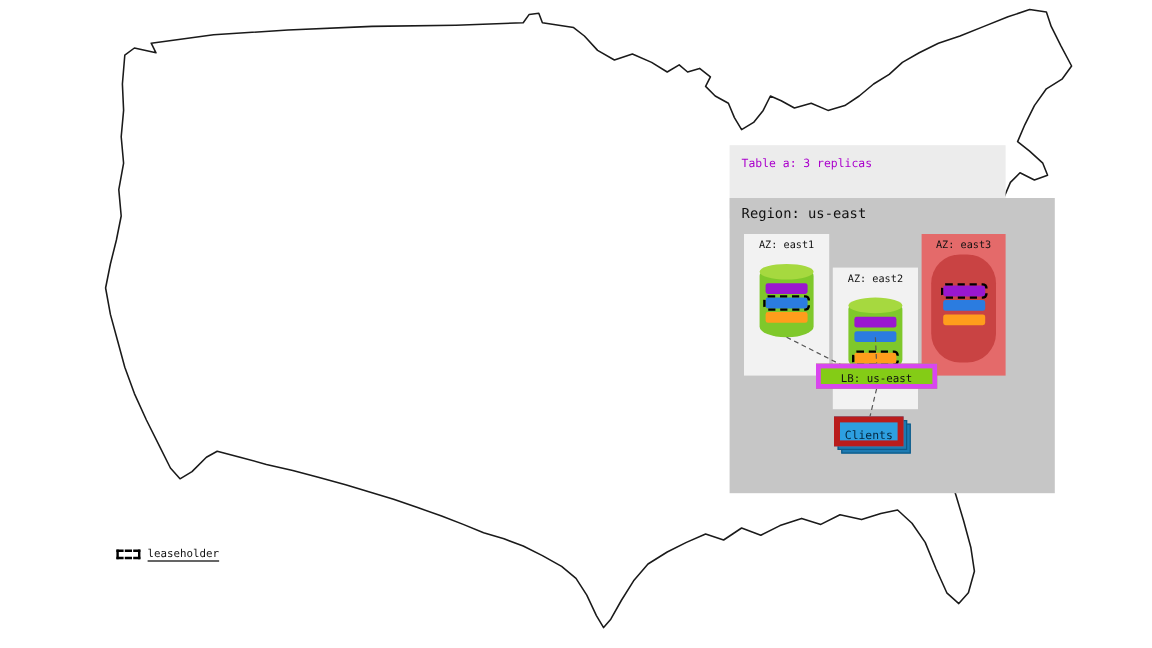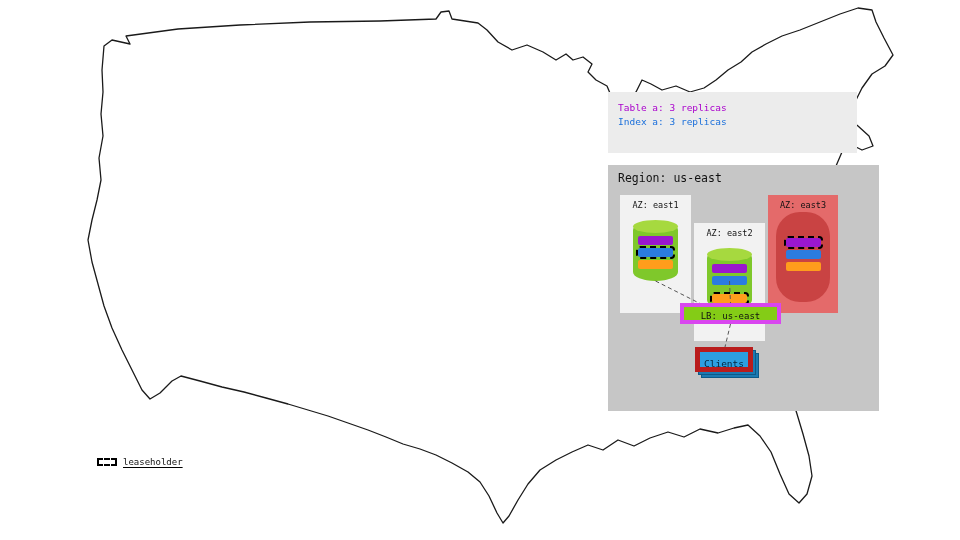--- a/index.html
+++ b/index.html
@@ -7,21 +7,21 @@
   .stage {
     position: relative; width: 960px; height: 540px; overflow: hidden;
     background: #ffffff;
     font-family: "DejaVu Sans Mono", "Liberation Mono", monospace;
   }
   .map-svg { position: absolute; left: 0; top: 0; width: 960px; height: 540px; }
 
   .overlay { position: absolute; left: 0; top: 0; width: 960px; height: 540px; pointer-events: none; }
 
   .legend-box {
-    position: absolute; left: 608px; top: 92px; width: 249px; height: 61px;
+    position: absolute; left: 608px; top: 121px; width: 230px; height: 61px;
     background: #ececec; padding: 9px 16px 0 10px;
   }
   .legend-line { font-size: 9.5px; line-height: 13.5px; white-space: pre; }
 
   .region-box {
     position: absolute; left: 608px; top: 165px; width: 271px; height: 246px;
     background: #c6c6c6;
   }
   .region-title { position: absolute; left: 10px; top: 6px; font-size: 11.5px; color: #111; }
 
@@ -82,21 +82,20 @@
 <div class="stage">
 
   <svg class="map-svg" viewBox="0 0 960 540" aria-hidden="true">
     <path d="M 104 46 L 112 40 L 130 44 L 126 36 L 178 29 L 240 25 L 310 22 L 380 21 L 436 19 L 441 12 L 449 11 L 452 19 L 478 23 L 487 30 L 498 42 L 512 50 L 527 45 L 543 52 L 556 60 L 566 54 L 573 60 L 583 57 L 592 64 L 588 72 L 596 80 L 607 86 L 612 98 L 618 108 L 628 102 L 636 92 L 642 80 L 651 84 L 662 90 L 676 86 L 690 92 L 704 88 L 716 80 L 728 70 L 741 62 L 752 52 L 766 44 L 782 36 L 800 30 L 820 22 L 840 14 L 858 8 L 872 10 L 876 22 L 884 38 L 893 55 L 885 66 L 872 74 L 862 88 L 854 104 L 848 118 L 858 126 L 869 136 L 873 146 L 862 150 L 850 144 L 842 152 L 836 166 L 828 178 L 818 192 L 810 206 L 816 220 L 808 236 L 800 252 L 806 268 L 800 284 L 794 300 L 788 318 L 794 334 L 788 350 L 780 366 L 786 382 L 792 398 L 797 414 L 803 434 L 809 456 L 812 476 L 807 494 L 799 503 L 789 494 L 780 474 L 771 452 L 760 436 L 748 425 L 734 428 L 718 433 L 700 429 L 684 437 L 668 432 L 650 438 L 634 446 L 618 440 L 603 450 L 588 445 L 572 452 L 556 460 L 540 470 L 528 484 L 518 500 L 509 516 L 503 523 L 497 513 L 489 496 L 480 482 L 468 472 L 452 463 L 436 455 L 420 449 L 403 444 L 386 437 L 368 430 L 348 423 L 328 416 L 308 410 L 288 404 L 266 398 L 244 392 L 222 387 L 200 381 L 181 376 L 172 381 L 160 393 L 150 399 L 142 390 L 133 372 L 122 350 L 112 328 L 104 306 L 98 284 L 92 262 L 88 240 L 92 220 L 97 200 L 101 180 L 99 158 L 103 136 L 101 114 L 103 92 L 102 70 Z" fill="#ffffff" stroke="#1a1a1a" stroke-width="1.3" stroke-linejoin="round"></path>
   </svg>
 
   <div class="overlay">
 
     <div class="legend-box">
       <div class="legend-line" style="color: rgb(170, 0, 204);">Table a: 3 replicas</div>
-      <div class="legend-line" style="color: rgb(26, 111, 219);">Index a: 3 replicas</div>
     </div>
 
     <div class="region-box">
       <div class="region-title">Region: us-east</div>
 
       <div class="az az1" style="background: rgb(242, 242, 242);">
         <div class="az-label">AZ: east1</div>
         <div class="cylinder" style="background: rgb(127, 200, 43);"></div>
         <div class="cyl-top" style="background: rgb(166, 217, 63);"></div>
         <div class="bar b1" style="background: rgb(154, 23, 207);"></div>

